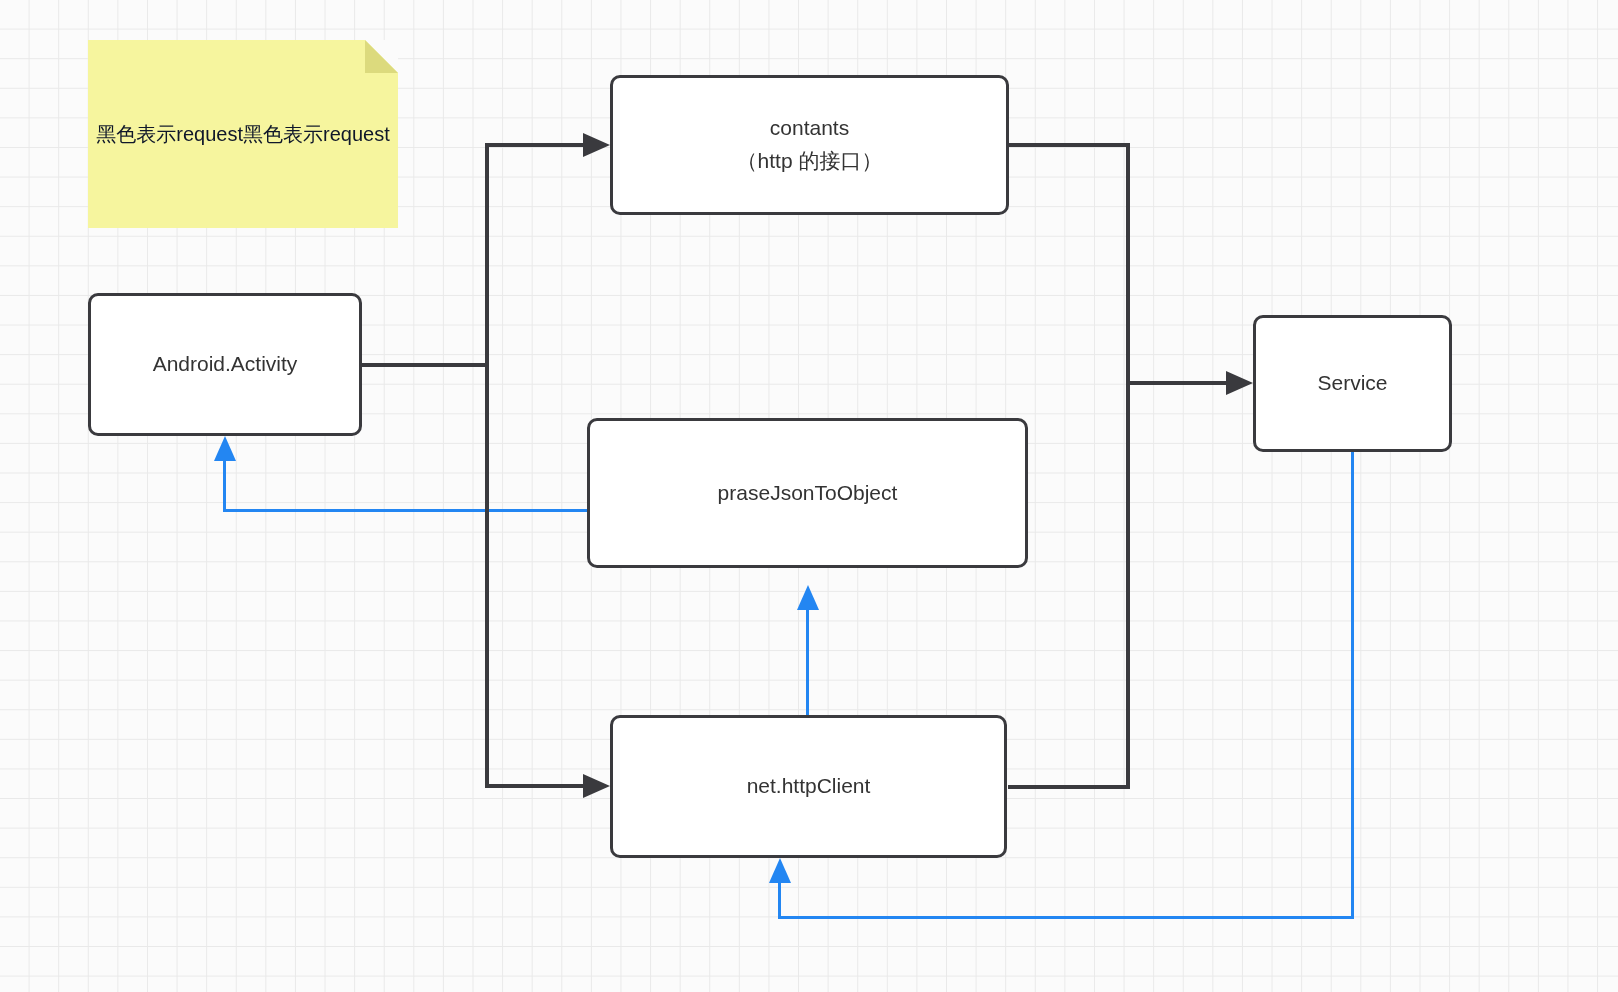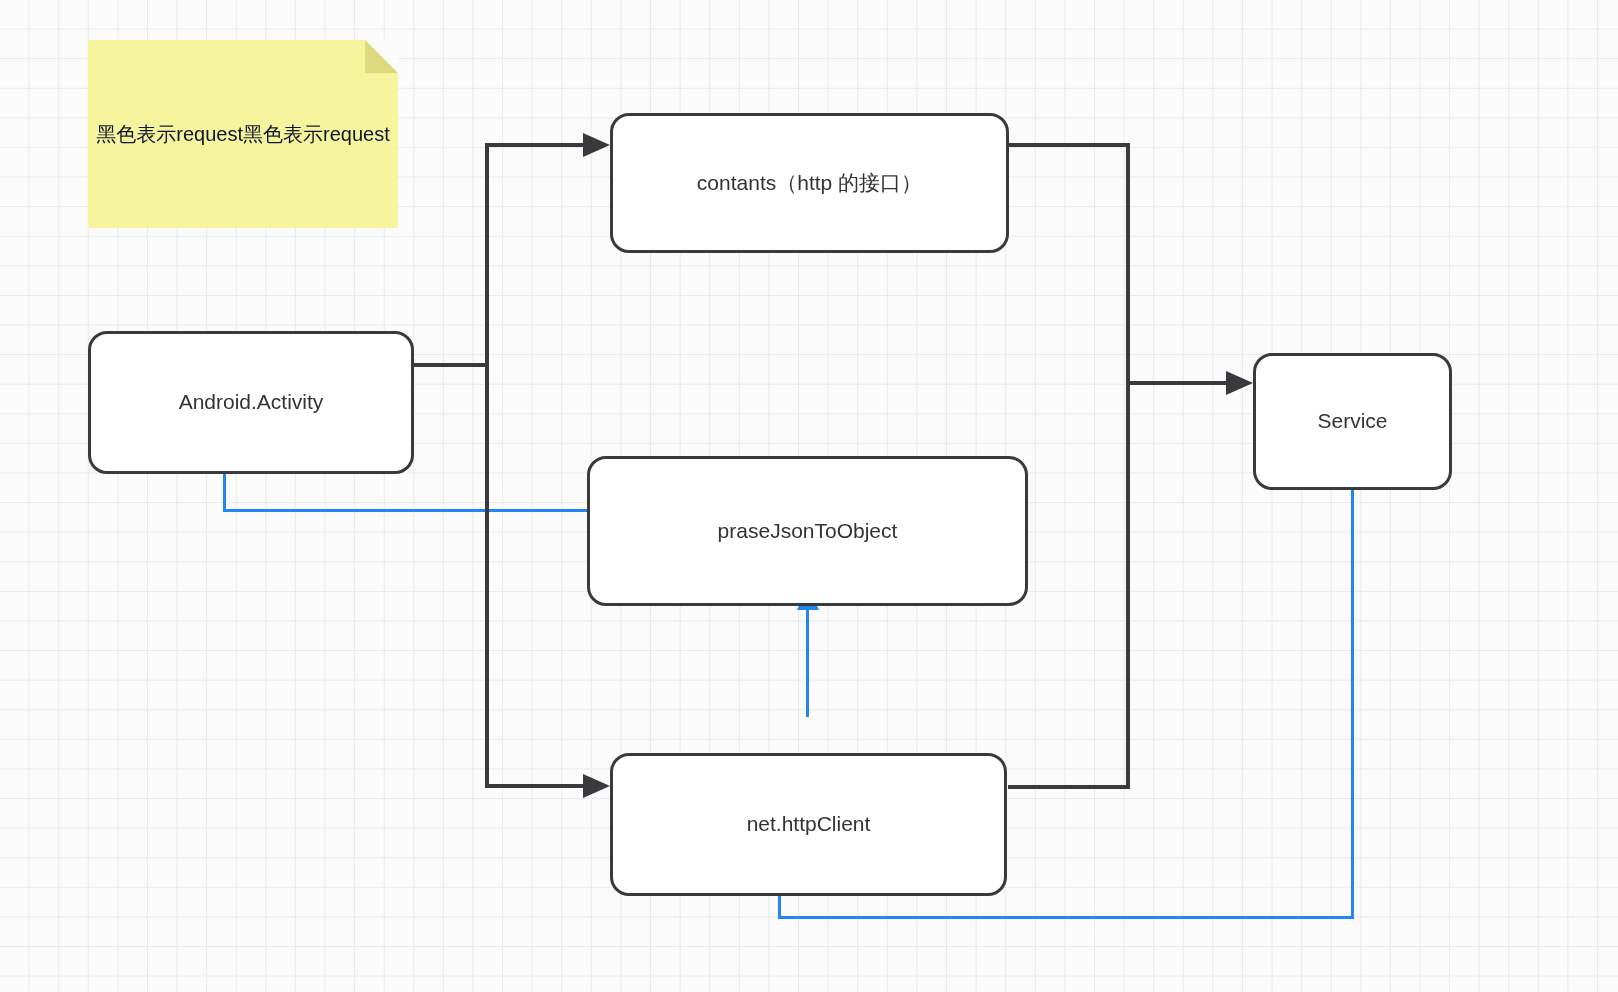--- a/index.html
+++ b/index.html
@@ -50,33 +50,32 @@
     background: #dcda7d;
     clip-path: polygon(0 0, 100% 100%, 0 100%);
   }
 
   
   .shape {
     position: absolute;
     box-sizing: border-box;
     background: #fff;
     border: 3px solid #3a3a3e;
-    border-radius: 19px;
+    border-radius: 10px;
     color: #333;
     font-size: 21px;
     line-height: 1.55;
     display: flex;
-    flex-direction: row;
+    flex-direction: column;
     align-items: center;
     justify-content: center;
     text-align: center;
-    margin-top: 38px;
   }
   .shape-contants   { left: 610px;  top: 75px;  width: 399px; height: 140px; }
-  .shape-activity   { left: 88px;   top: 293px; width: 326px; height: 143px; }
+  .shape-activity   { left: 88px;   top: 293px; width: 274px; height: 143px; }
   .shape-parse      { left: 587px;  top: 418px; width: 441px; height: 150px; }
   .shape-httpclient { left: 610px;  top: 715px; width: 397px; height: 143px; }
   .shape-service    { left: 1253px; top: 315px; width: 199px; height: 137px; }
 
   
   .seg { position: absolute; }
   .seg.req { background: #3a3a3e; }
   .seg.res { background: #2386f2; }
 
   

